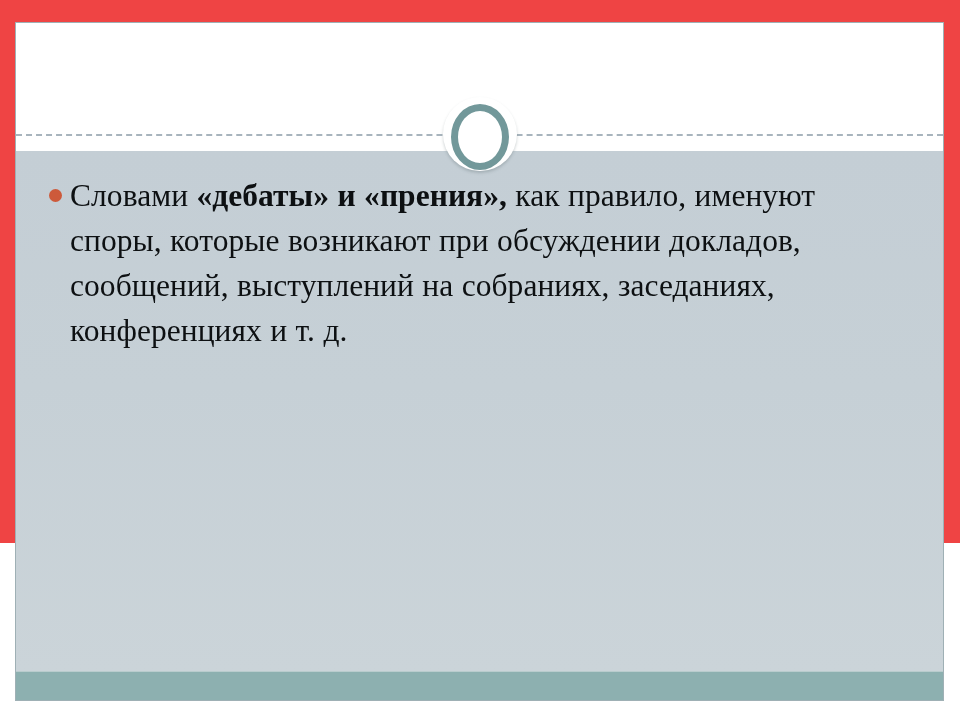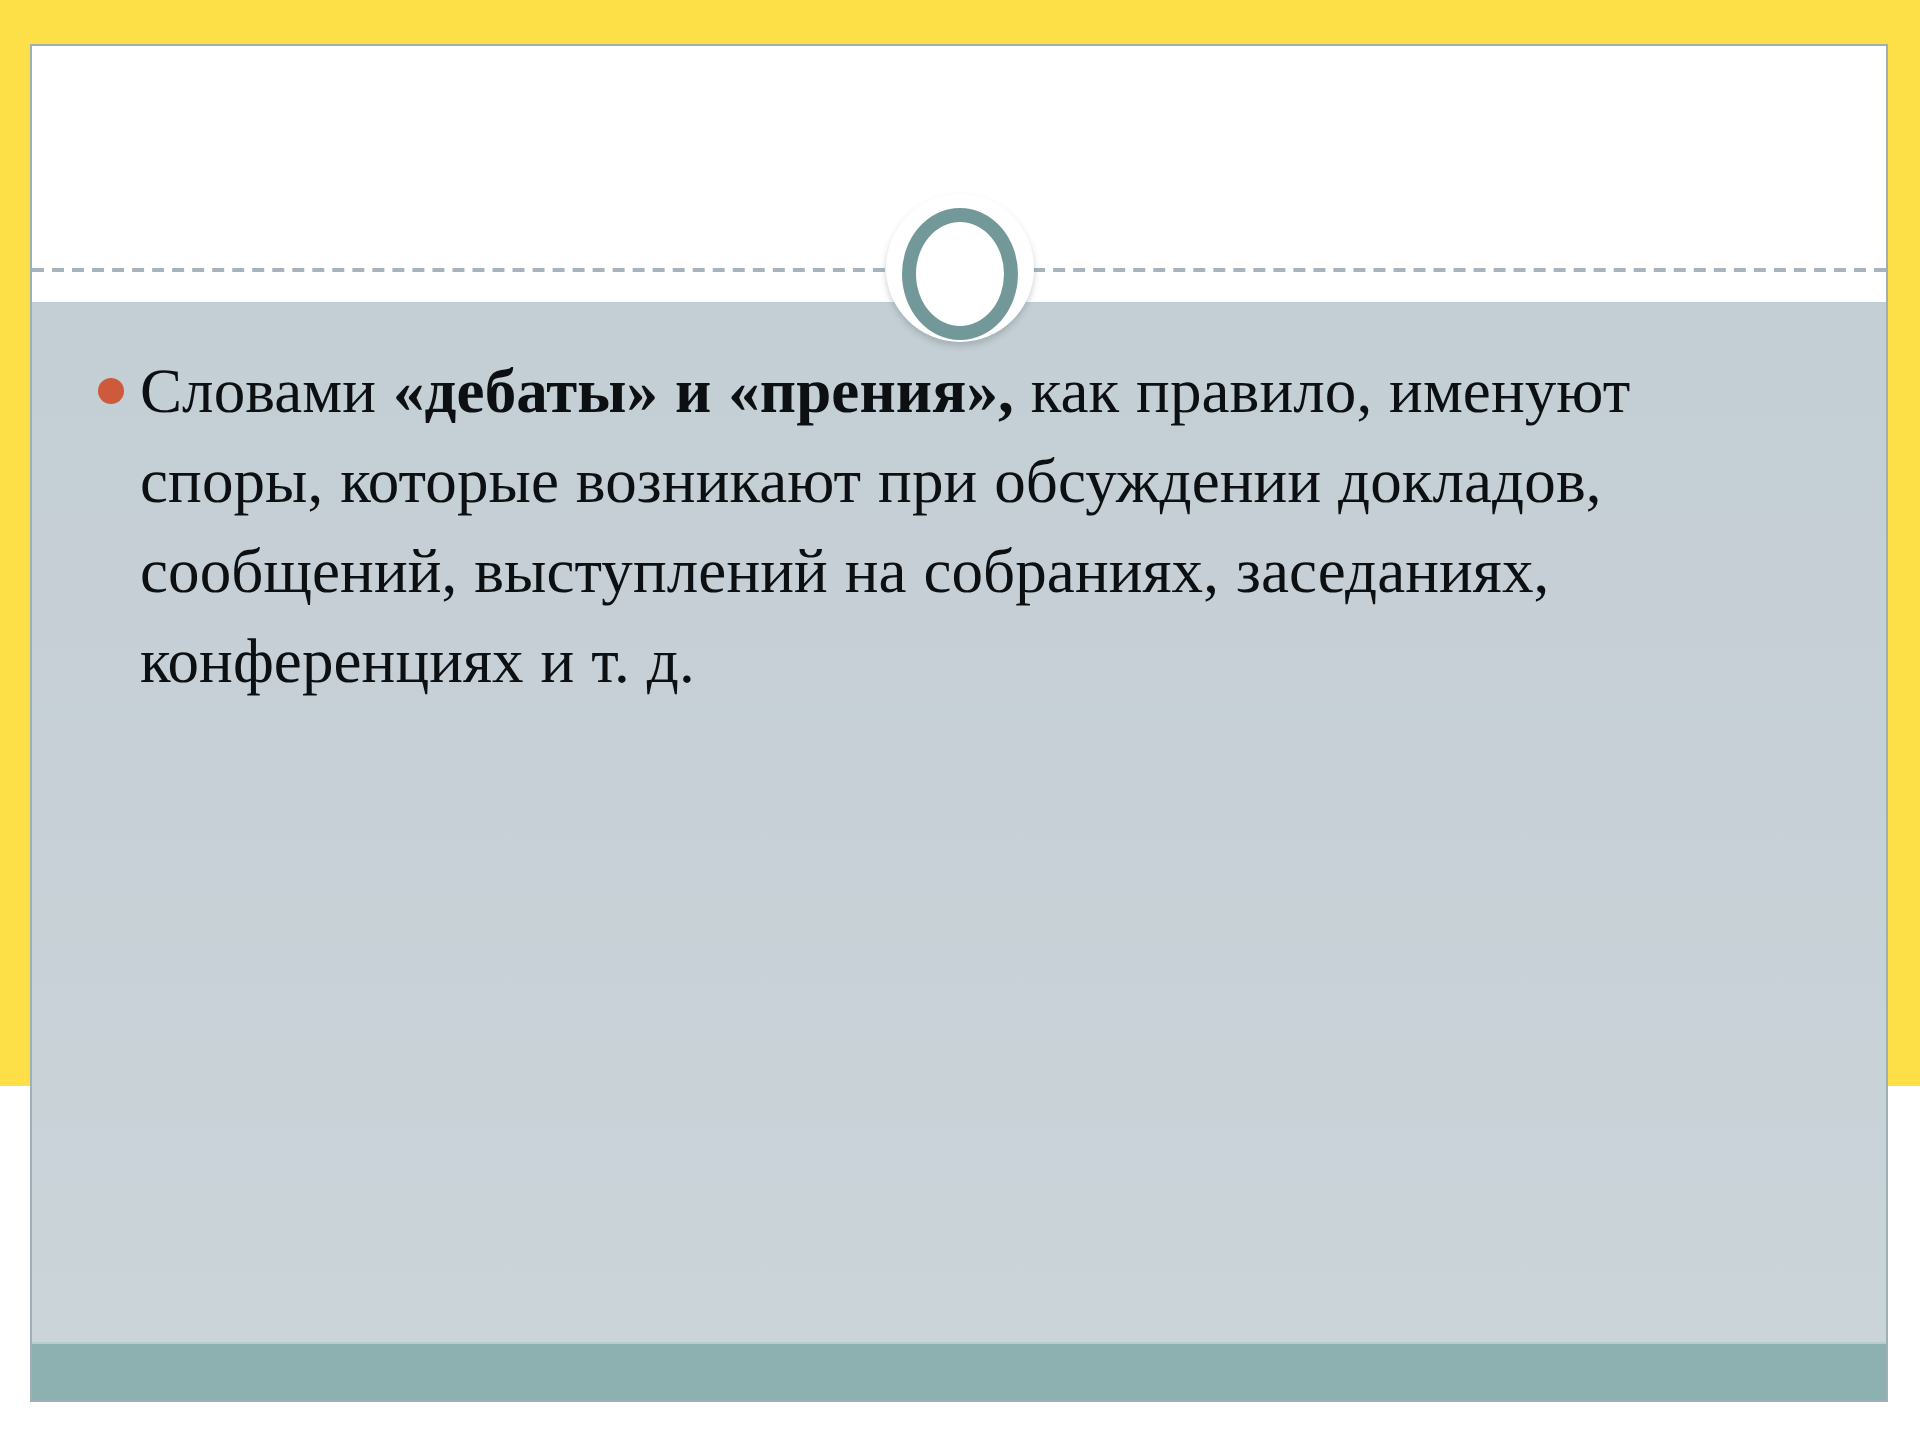--- a/index.html
+++ b/index.html
@@ -15,21 +15,21 @@
     overflow: hidden;
   }
 
   
   .slide-viewport {
     position: absolute;
     left: 0;
     top: 0;
     width: 960px;
     height: 543px;
-    background: #fde047;
+    background: #ef4444;
   }
 
   .slide {
     position: absolute;
     left: 15px;
     top: 22px;
     width: 929px;
     height: 679px;
     background: #ffffff;
     border: 1px solid #9fb0b5;

